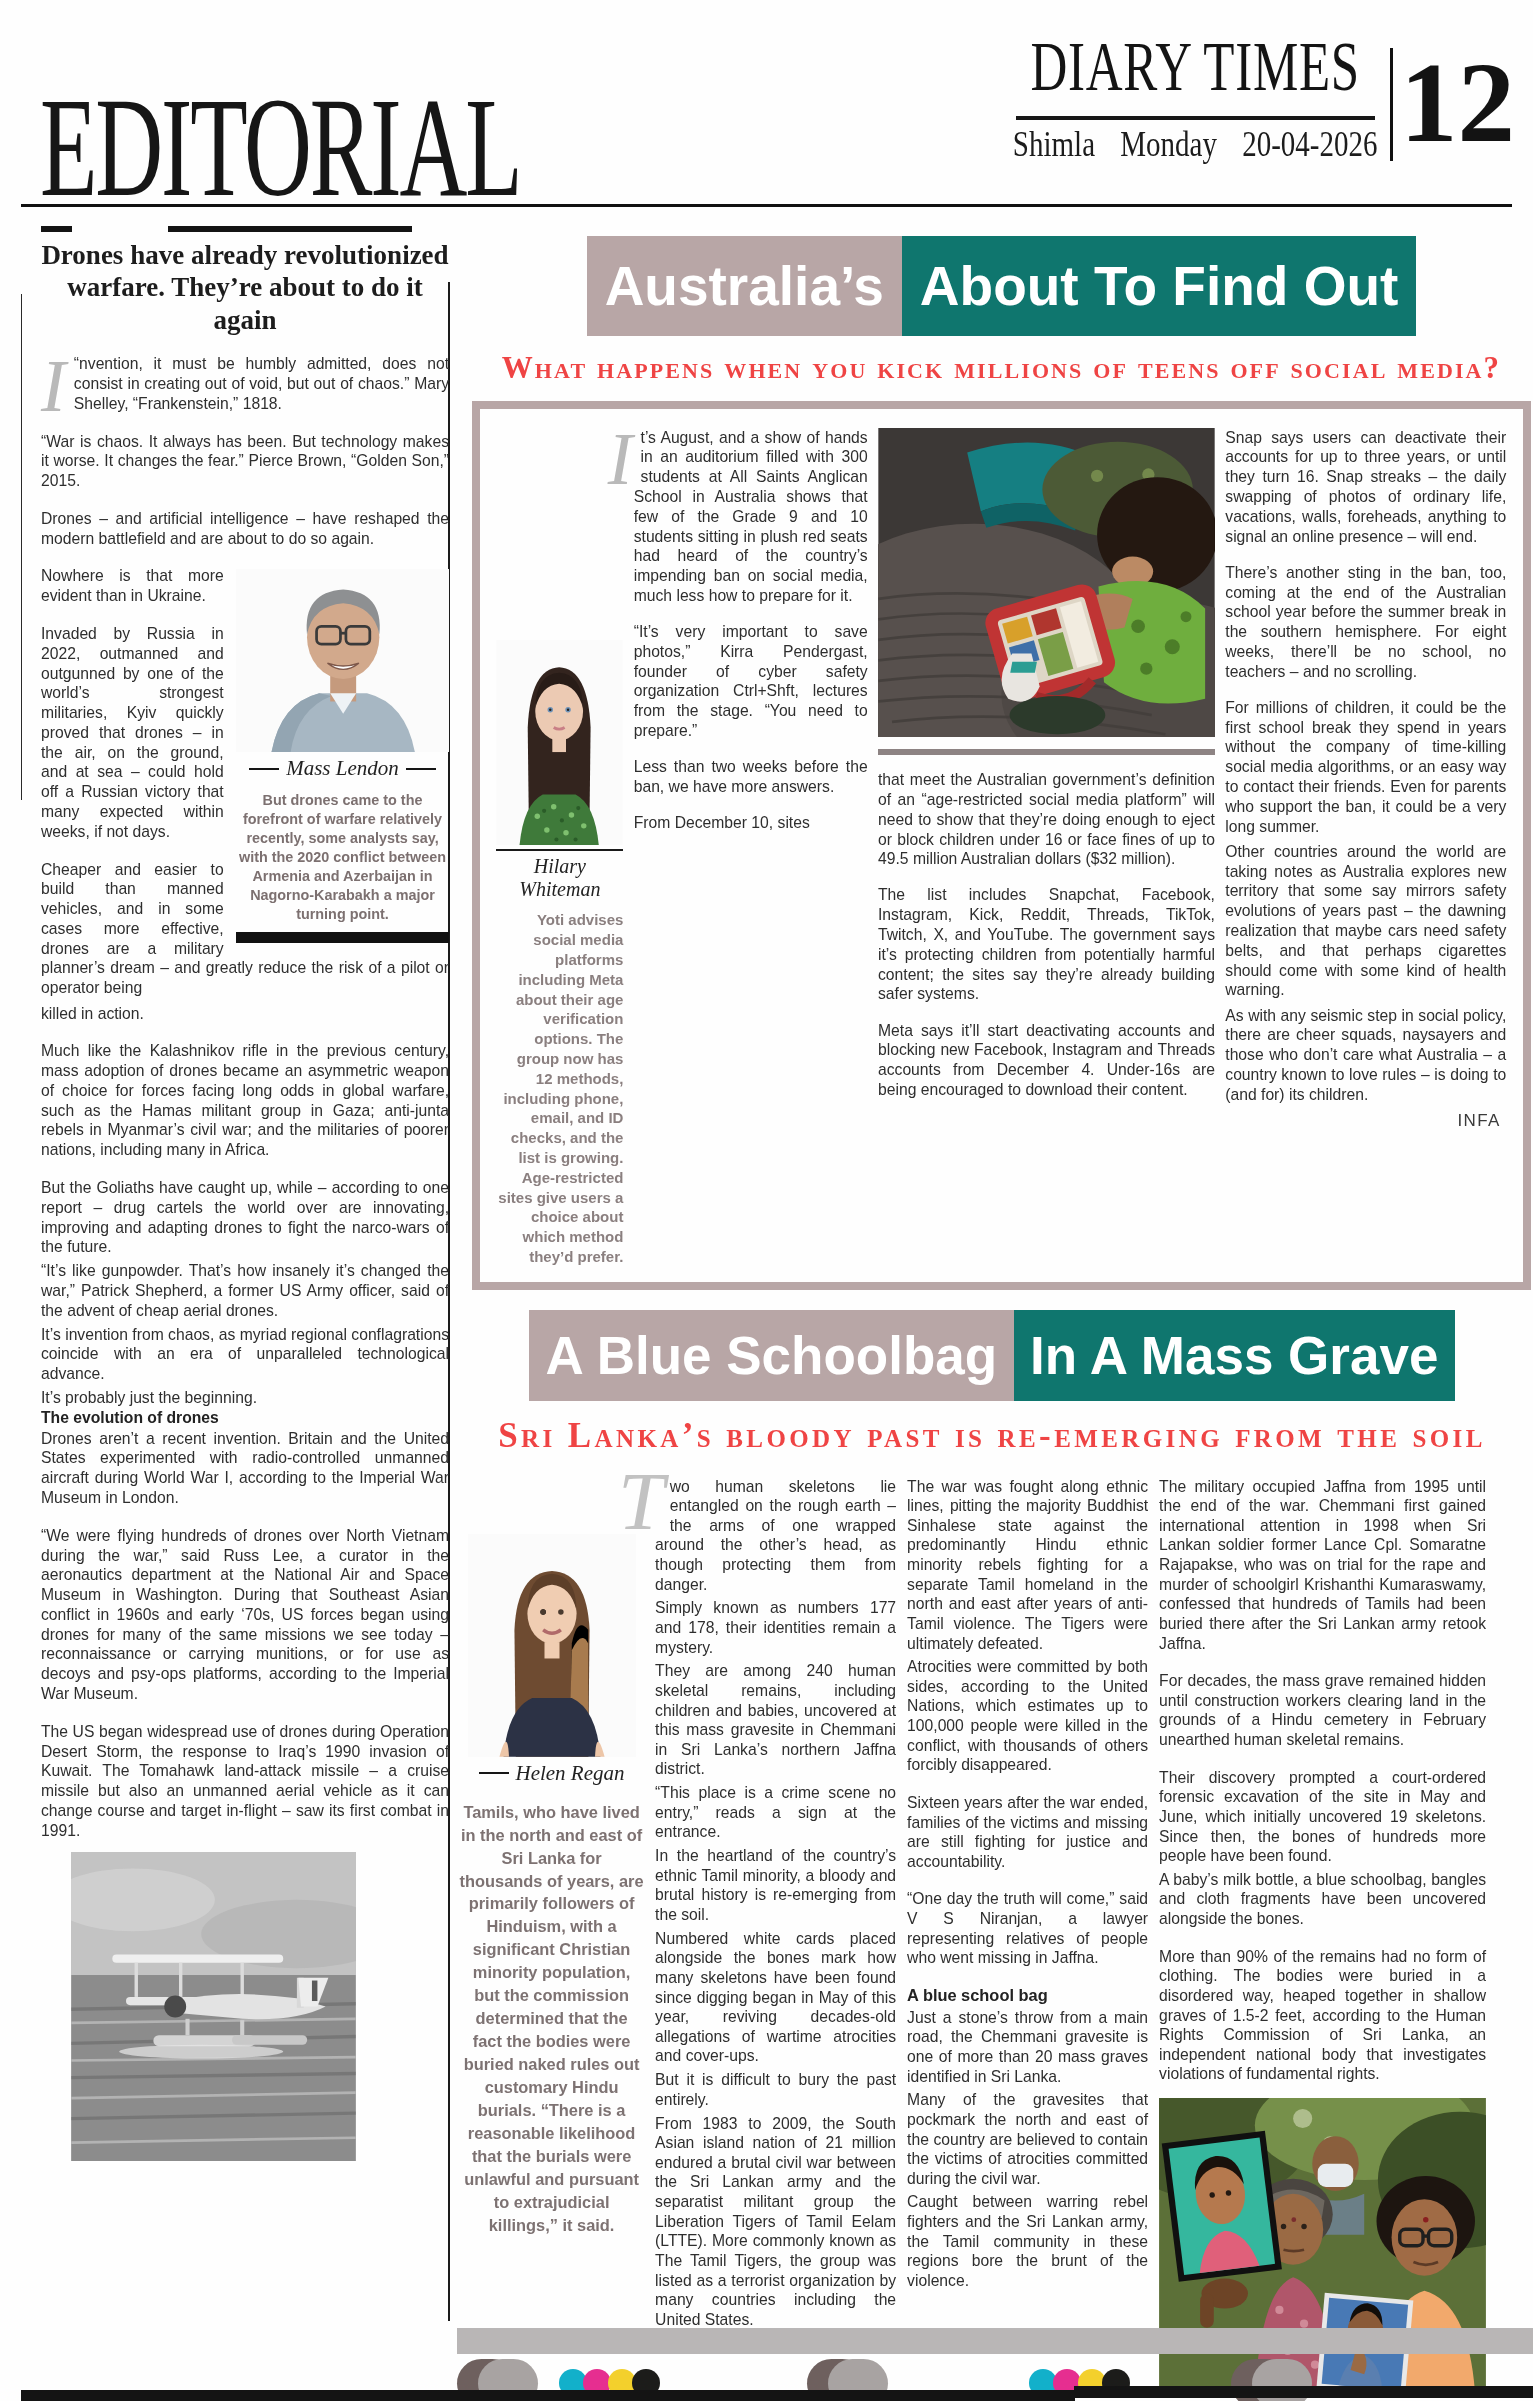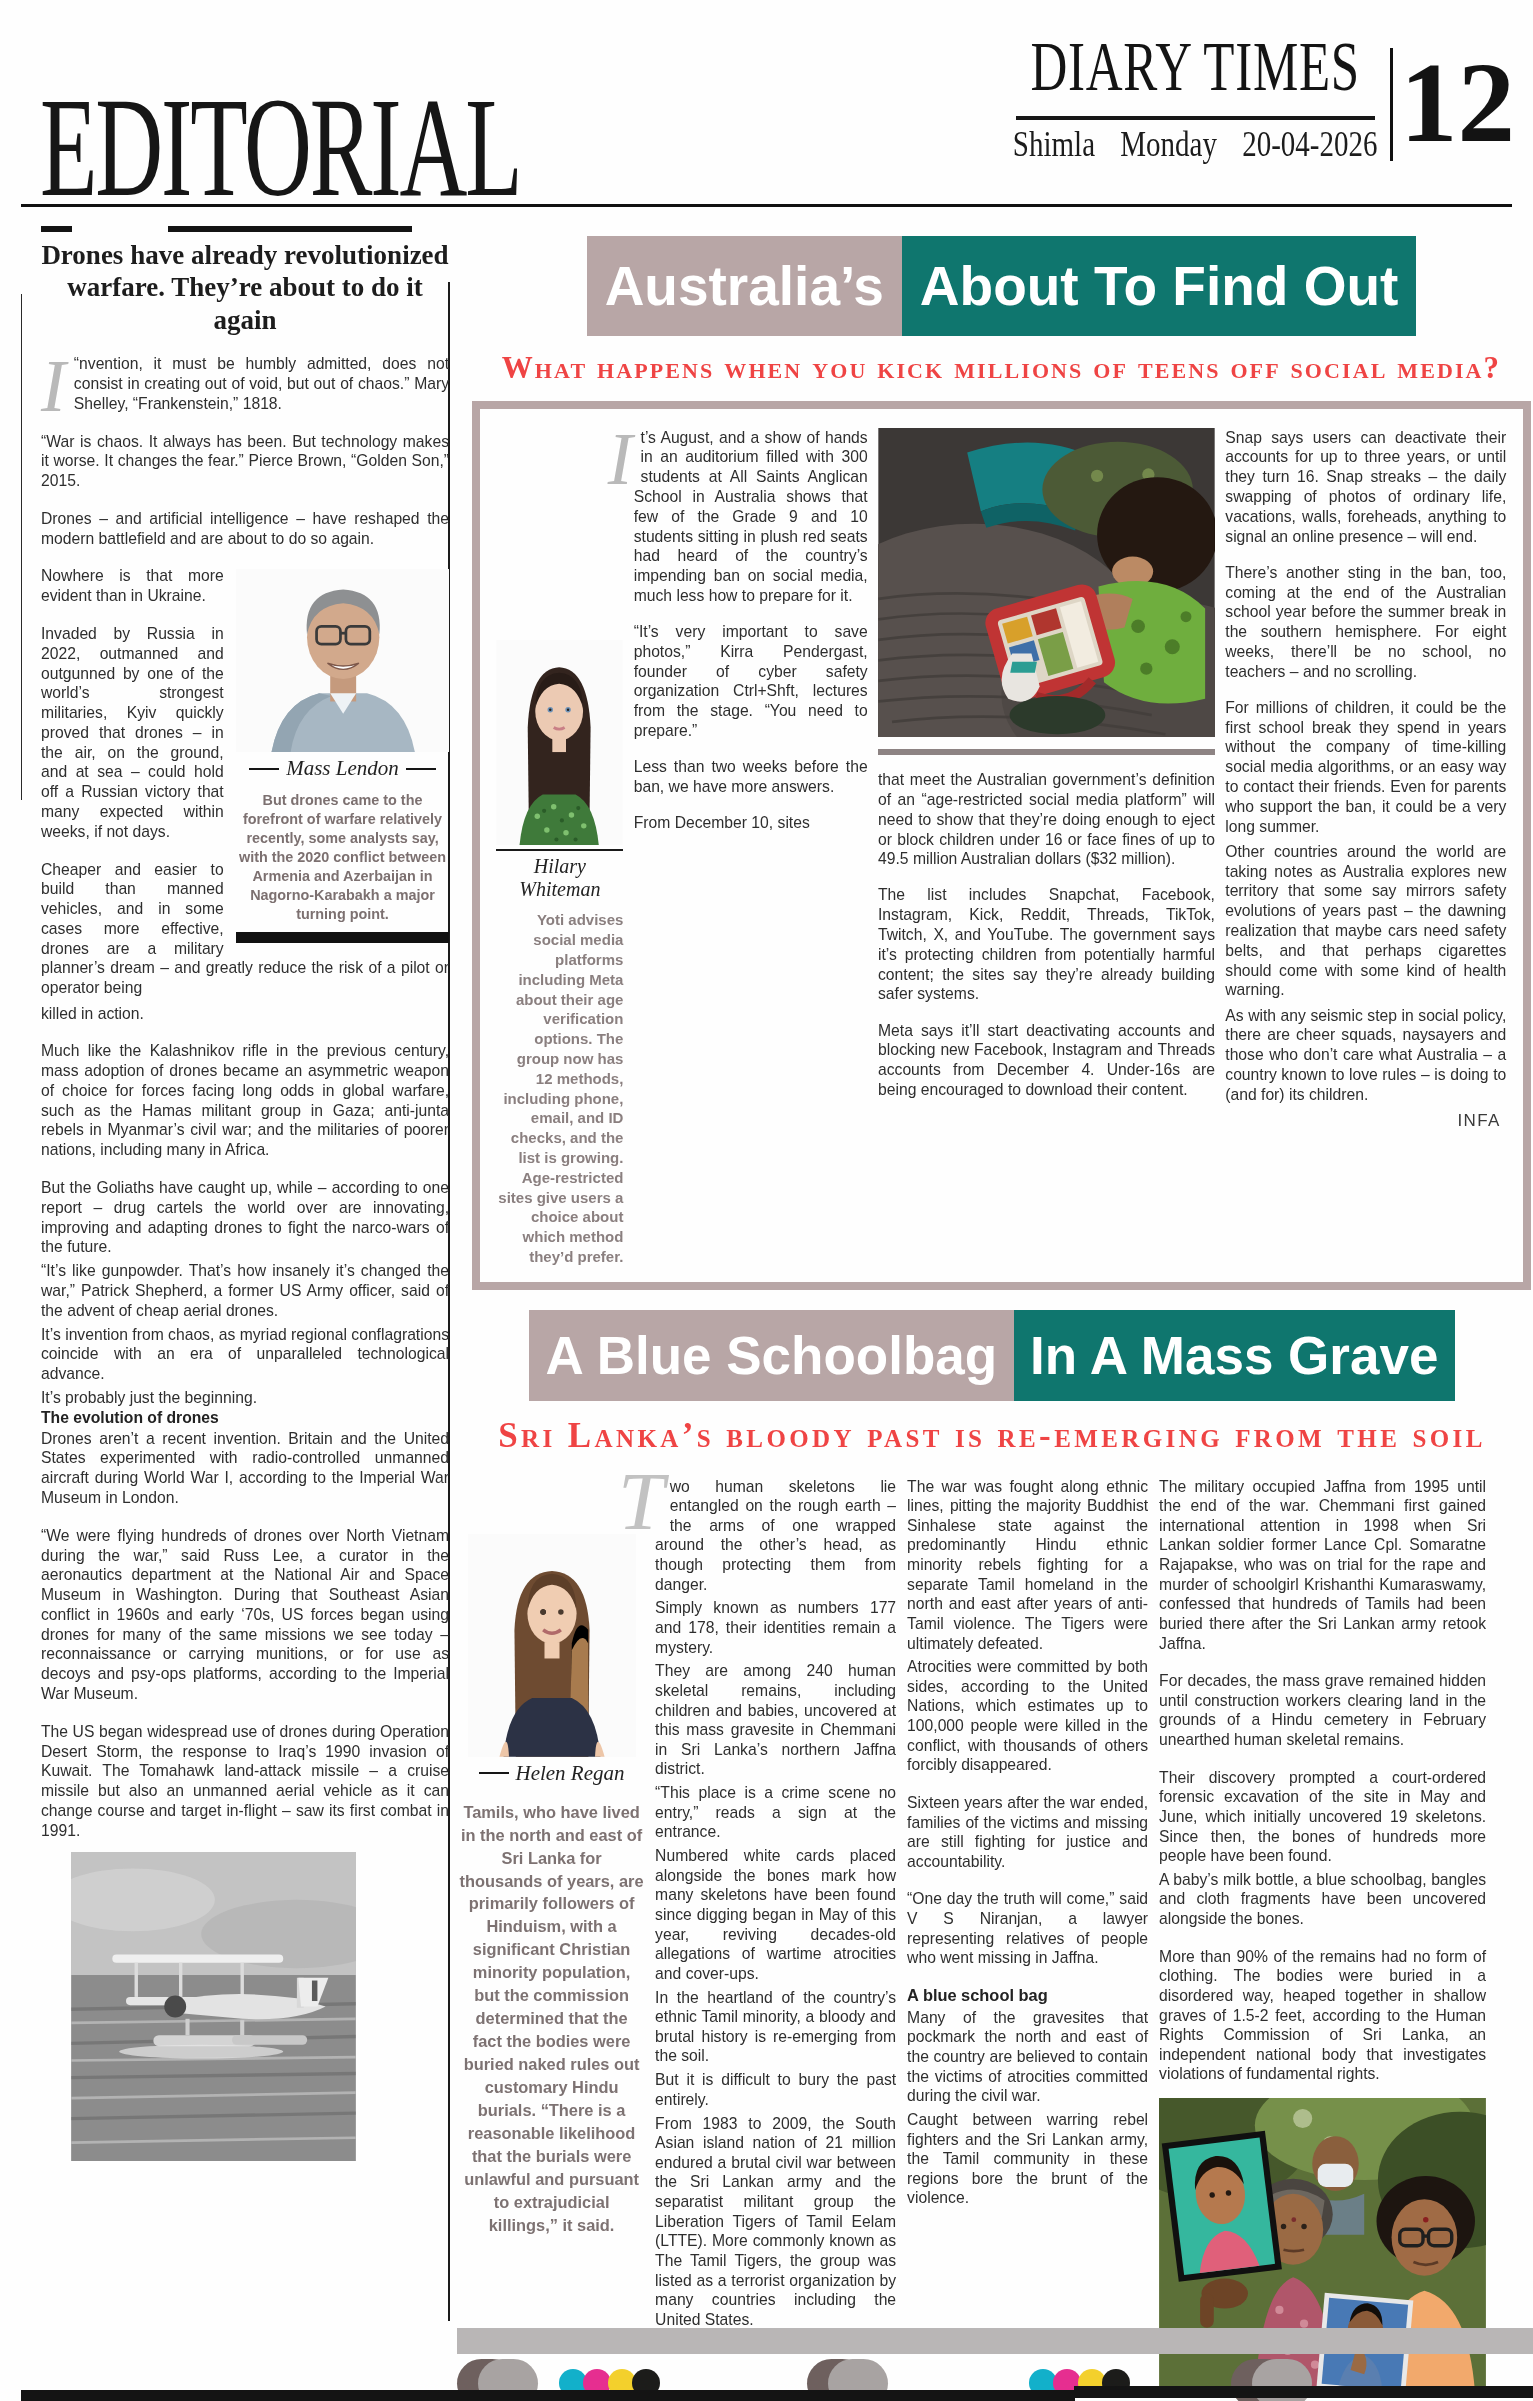--- a/index.html
+++ b/index.html
@@ -352,32 +352,33 @@
             <div class="photo-note helen-note">Tamils, who have lived in the north and east of Sri Lanka for thousands of years, are primarily followers of Hinduism, with a significant Christian minority population, but the commission determined that the fact the bodies were buried naked rules out customary Hindu burials. “There is a reasonable likelihood that the burials were unlawful and pursuant to extrajudicial killings,” it said.</div>
           </figcaption>
         </figure>
       </div>
 
       <div>
         <p><span class="dropcap sl-dropcap">T</span><span>wo human skeletons lie entangled on the rough earth – the arms of one wrapped around the other’s head, as though protecting them from danger.</span></p>
         <p>Simply known as numbers 177 and 178, their identities remain a mystery.</p>
         <p>They are among 240 human skeletal remains, including children and babies, uncovered at this mass gravesite in Chemmani in Sri Lanka’s northern Jaffna district.</p>
         <p>“This place is a crime scene no entry,” reads a sign at the entrance.</p>
+        <p>In the heartland of the country’s ethnic Tamil minority, a bloody and brutal history is re-emerging from the soil.</p>
         <p>Numbered white cards placed alongside the bones mark how many skeletons have been found since digging began in May of this year, reviving decades-old allegations of wartime atrocities and cover-ups.</p>
-        <p>In the heartland of the country’s ethnic Tamil minority, a bloody and brutal history is re-emerging from the soil.</p>
         <p>But it is difficult to bury the past entirely.</p>
         <p>From 1983 to 2009, the South Asian island nation of 21 million endured a brutal civil war between the Sri Lankan army and the separatist militant group the Liberation Tigers of Tamil Eelam (LTTE). More commonly known as The Tamil Tigers, the group was listed as a terrorist organization by many countries including the United States.</p>
       </div>
 
       <div>
         <p>The war was fought along ethnic lines, pitting the majority Buddhist Sinhalese state against the predominantly Hindu ethnic minority rebels fighting for a separate Tamil homeland in the north and east after years of anti-Tamil violence. The Tigers were ultimately defeated.</p>
         <p>Atrocities were committed by both sides, according to the United Nations, which estimates up to 100,000 people were killed in the conflict, with thousands of others forcibly disappeared.</p>
         <p class="gap">Sixteen years after the war ended, families of the victims and missing are still fighting for justice and accountability.</p>
         <p class="gap">“One day the truth will come,” said V S Niranjan, a lawyer representing relatives of people who went missing in Jaffna.</p>
         <div class="sl-subhead">A blue school bag</div>
+        <p>Just a stone’s throw from a main road, the Chemmani gravesite is one of more than 20 mass graves identified in Sri Lanka.</p>
         <p>Many of the gravesites that pockmark the north and east of the country are believed to contain the victims of atrocities committed during the civil war.</p>
         <p>Caught between warring rebel fighters and the Sri Lankan army, the Tamil community in these regions bore the brunt of the violence.</p>
       </div>
 
       <div>
         <p>The military occupied Jaffna from 1995 until the end of the war. Chemmani first gained international attention in 1998 when Sri Lankan soldier former Lance Cpl. Somaratne Rajapakse, who was on trial for the rape and murder of schoolgirl Krishanthi Kumaraswamy, confessed that hundreds of Tamils had been buried there after the Sri Lankan army retook Jaffna.</p>
         <p class="gap">For decades, the mass grave remained hidden until construction workers clearing land in the grounds of a Hindu cemetery in February unearthed human skeletal remains.</p>
         <p class="gap">Their discovery prompted a court-ordered forensic excavation of the site in May and June, which initially uncovered 19 skeletons. Since then, the bones of hundreds more people have been found.</p>
         <p>A baby’s milk bottle, a blue schoolbag, bangles and cloth fragments have been uncovered alongside the bones.</p>
         <p class="gap">More than 90% of the remains had no form of clothing. The bodies were buried in a disordered way, heaped together in shallow graves of 1.5-2 feet, according to the Human Rights Commission of Sri Lanka, an independent national body that investigates violations of fundamental rights.</p>

